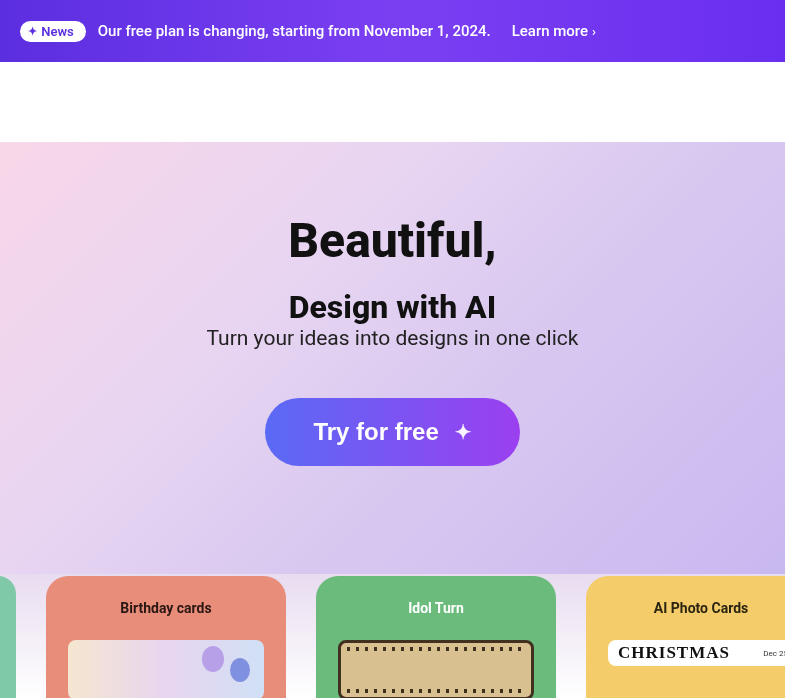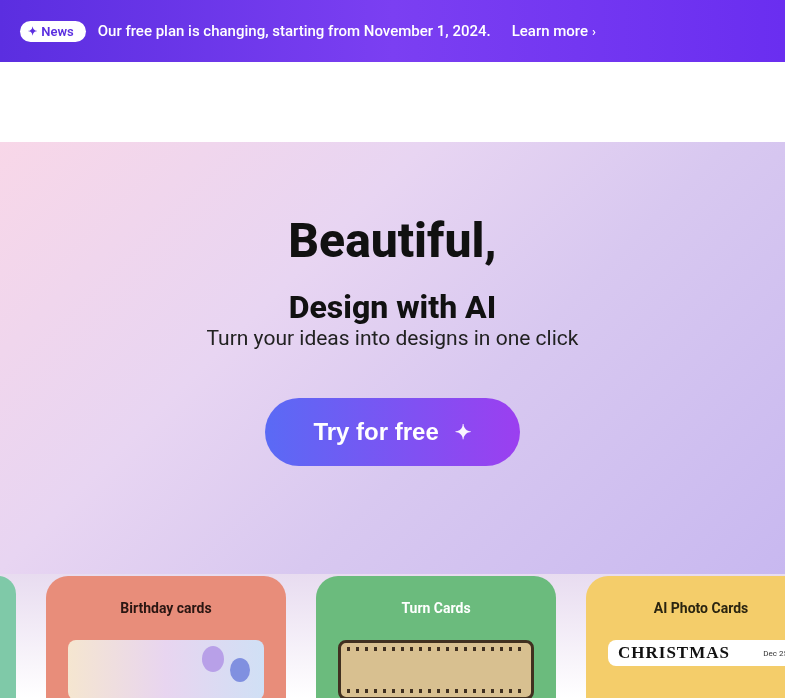--- a/index.html
+++ b/index.html
@@ -227,21 +227,21 @@
 <div class="cards-row">
   <div class="cards-inner">
     <div class="card peek teal"></div>
 
     <div class="card coral">
       <div class="card-title">Birthday cards</div>
       <div class="mini bday"></div>
     </div>
 
     <div class="card green">
-      <div class="card-title">Turn Cards</div>
+      <div class="card-title">Idol Turn</div>
       <div class="mini idol"></div>
     </div>
 
     <div class="card yellow">
       <div class="card-title">AI Photo Cards</div>
       <div class="mini christmas">
         <span class="word">CHRISTMAS</span>
         <span class="date">Dec 25</span>
       </div>
     </div>

